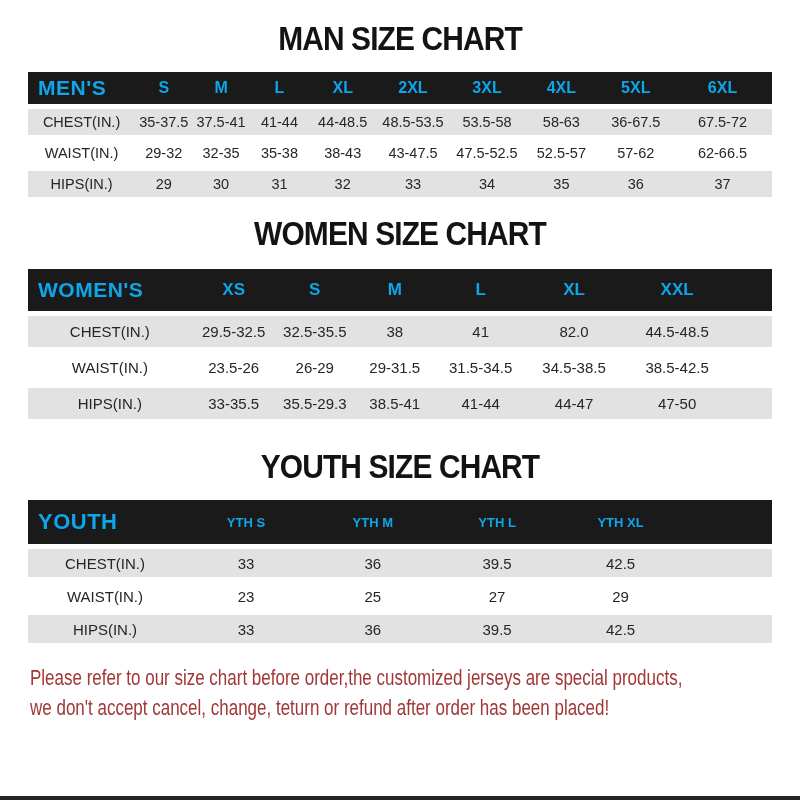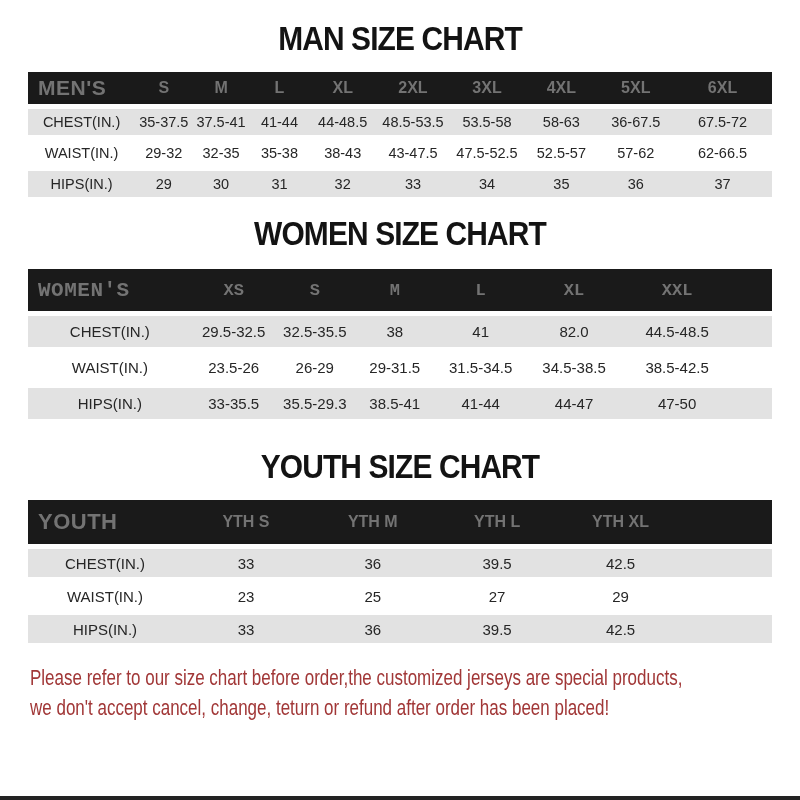--- a/index.html
+++ b/index.html
@@ -48,21 +48,21 @@
 
   table {
     width: 93%;
     margin: 0 auto;
     border-collapse: separate;
     border-spacing: 0 5px;
     table-layout: fixed;
   }
   thead th {
     background: var(--table-header-bg, #1a1a1a);
-    color: #737373;
+    color: #0ea5e9;
     font-weight: 700;
     text-align: center;
     vertical-align: middle;
     overflow: hidden;
     white-space: nowrap;
   }
   thead th.lbl {
     text-align: left;
     padding-left: 10px;
     font-weight: 900;
@@ -75,25 +75,25 @@
     vertical-align: middle;
     white-space: nowrap;
     overflow: hidden;
   }
   tbody tr:nth-child(odd) td { background: var(--row-alt-bg, #E2E2E2); }
 
   .t-men thead th { height: 30px; font-size: 16px; }
   .t-men thead th.lbl { font-size: 21px; }
   .t-men tbody td { height: 24px; font-size: 14.5px; }
 
-  .t-women thead th { height: 40px; font-size: 17px; font-family: Liberation Mono, monospace; }
+  .t-women thead th { height: 40px; font-size: 17px; }
   .t-women thead th.lbl { font-size: 21px; }
   .t-women tbody td { height: 29px; font-size: 15px; }
 
-  .t-youth thead th { height: 42px; font-size: 16px; }
+  .t-youth thead th { height: 42px; font-size: 13px; }
   .t-youth thead th.lbl { font-size: 22px; }
   .t-youth tbody td { height: 26px; font-size: 15px; }
 
   .footer-note {
     margin: 15px 0 0 30px;
     color: var(--footer-text, #A13737);
   }
   .footer-line {
     font-size: 21.5px;
     line-height: 30px;

